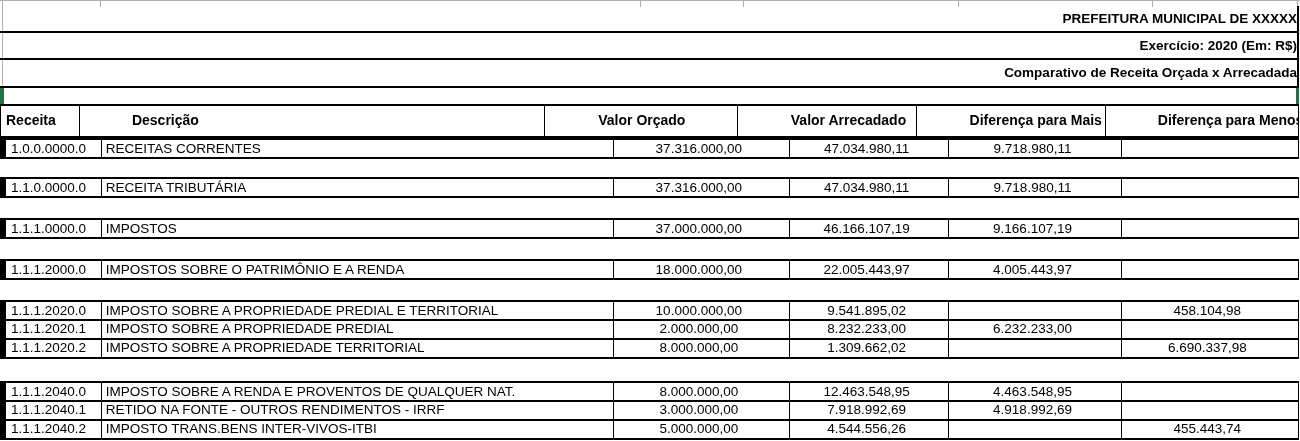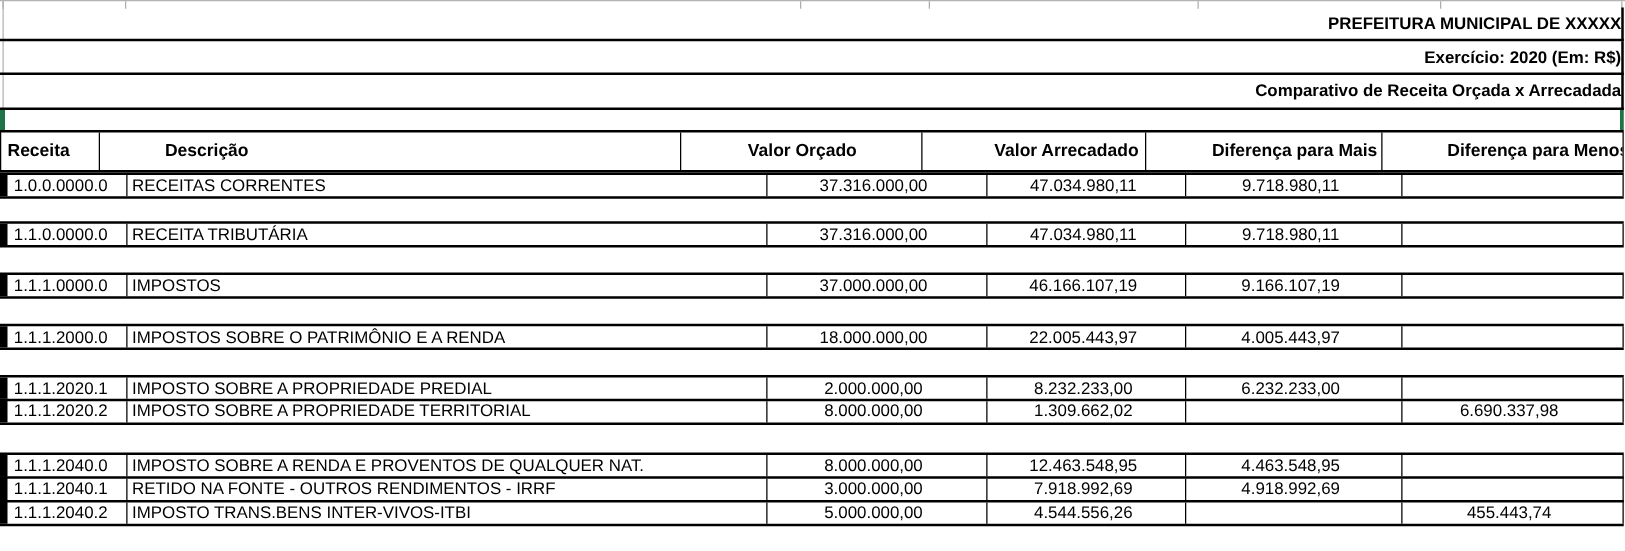--- a/index.html
+++ b/index.html
@@ -77,21 +77,21 @@
   .group .trow{ width:1299px; }
   .trow + .trow{ border-top:2px solid #000; height:19px; line-height:16px; }
   .c{
     overflow:hidden;
     white-space:nowrap;
     border-right:1px solid #000;
   }
   .c0{ width:96px;  padding-left:5px; }
   .c1{ width:514px; padding-left:4px; }
   .c2{ width:177px; }
-  .c3{ width:160px;text-align:center; }
+  .c3{ width:160px; }
   .c4{ width:173px; }
   .c5{ width:177px; border-right:none; }
   .num{ text-align:center; padding-right:5px; }
   .gap18{ height:18px; } .gap20{ height:20px; } .gap22{ height:22px; }
 </style>
 </head>
 <body>
 
 <div class="left-gridline"></div>
 
@@ -169,20 +169,28 @@
     <div class="c c2 num">18.000.000,00</div>
     <div class="c c3 num">22.005.443,97</div>
     <div class="c c4 num">4.005.443,97</div>
     <div class="c c5 num"></div>
   </div>
 </div>
 <div class="gap20"></div>
 
 <div class="group">
   <div class="trow">
+    <div class="c c0">1.1.1.2020.0</div>
+    <div class="c c1">IMPOSTO SOBRE A PROPRIEDADE PREDIAL E TERRITORIAL</div>
+    <div class="c c2 num">10.000.000,00</div>
+    <div class="c c3 num">9.541.895,02</div>
+    <div class="c c4 num"></div>
+    <div class="c c5 num">458.104,98</div>
+  </div>
+  <div class="trow">
     <div class="c c0">1.1.1.2020.1</div>
     <div class="c c1">IMPOSTO SOBRE A PROPRIEDADE PREDIAL</div>
     <div class="c c2 num">2.000.000,00</div>
     <div class="c c3 num">8.232.233,00</div>
     <div class="c c4 num">6.232.233,00</div>
     <div class="c c5 num"></div>
   </div>
   <div class="trow">
     <div class="c c0">1.1.1.2020.2</div>
     <div class="c c1">IMPOSTO SOBRE A PROPRIEDADE TERRITORIAL</div>

